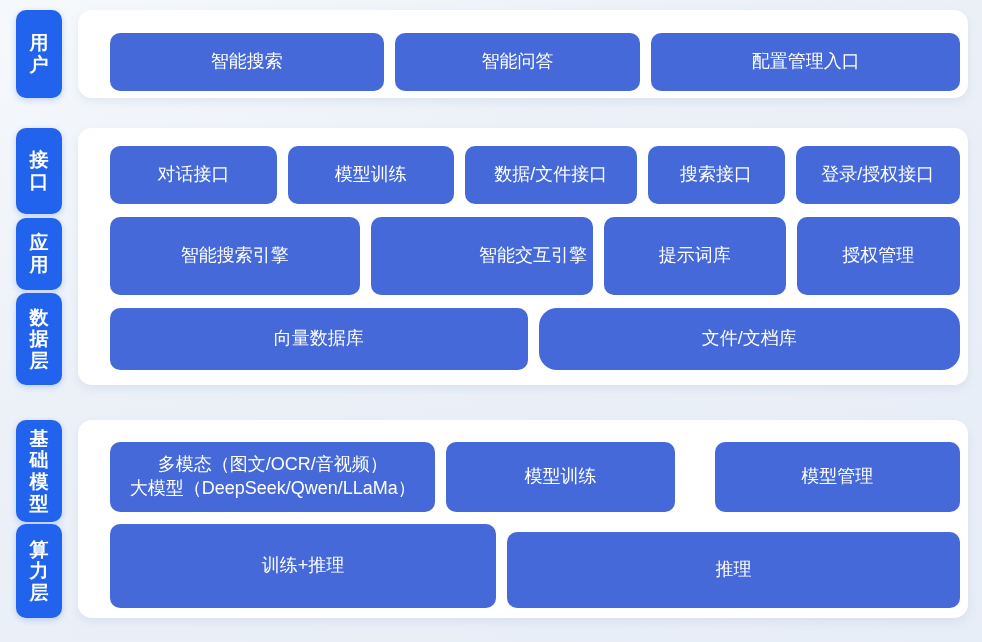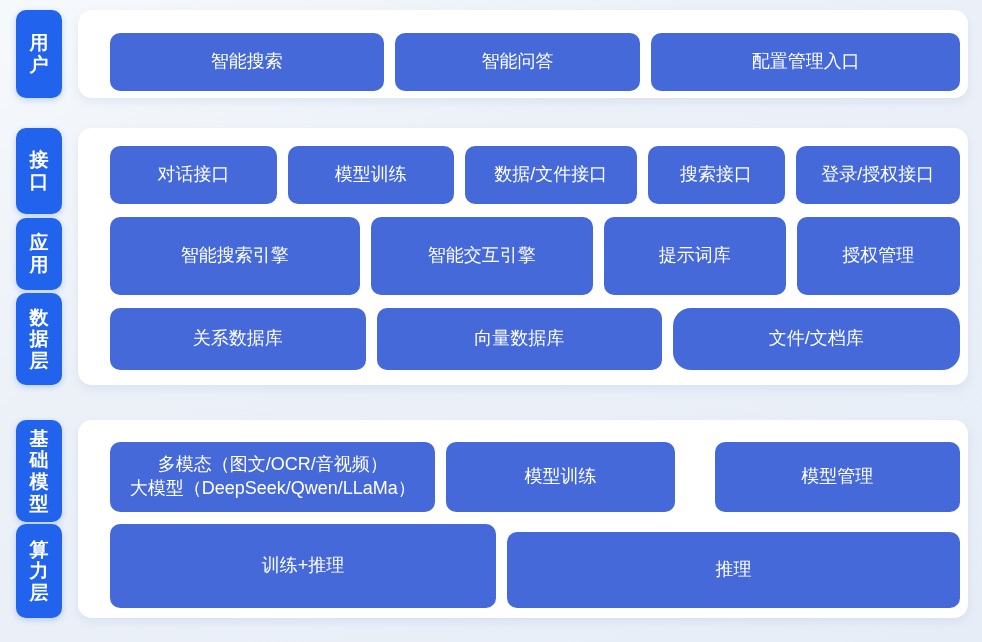--- a/index.html
+++ b/index.html
@@ -102,34 +102,31 @@
             <div class="node-line">搜索接口</div>
           </div>
           <div class="node" style="flex-grow: 1.22;">
             <div class="node-line">登录/授权接口</div>
           </div>
         </div>
         <div class="btn-row" style="height: 78px; margin-top: 13px;">
           <div class="node" style="flex-grow: 1.57;">
             <div class="node-line">智能搜索引擎</div>
           </div>
-          <div class="node" style="flex-grow: 1.39;">
+          <div class="node" style="flex-grow: 1.39; align-items: flex-end;">
             <div class="node-line">智能交互引擎</div>
           </div>
           <div class="node" style="flex-grow: 1.12;">
             <div class="node-line">提示词库</div>
           </div>
           <div class="node" style="flex-grow: 1;">
             <div class="node-line">授权管理</div>
           </div>
         </div>
         <div class="btn-row" style="height: 62px; margin-top: 13px;">
-          <div class="node" style="flex-grow: 1;">
-            <div class="node-line">关系数据库</div>
-          </div>
           <div class="node" style="flex-grow: 1.12;">
             <div class="node-line">向量数据库</div>
           </div>
           <div class="node" style="flex-grow: 1.13; border-radius: 18px;">
             <div class="node-line">文件/文档库</div>
           </div>
         </div>
       </div>
     </div>
     <div class="band" style="margin-top: 35px;">

